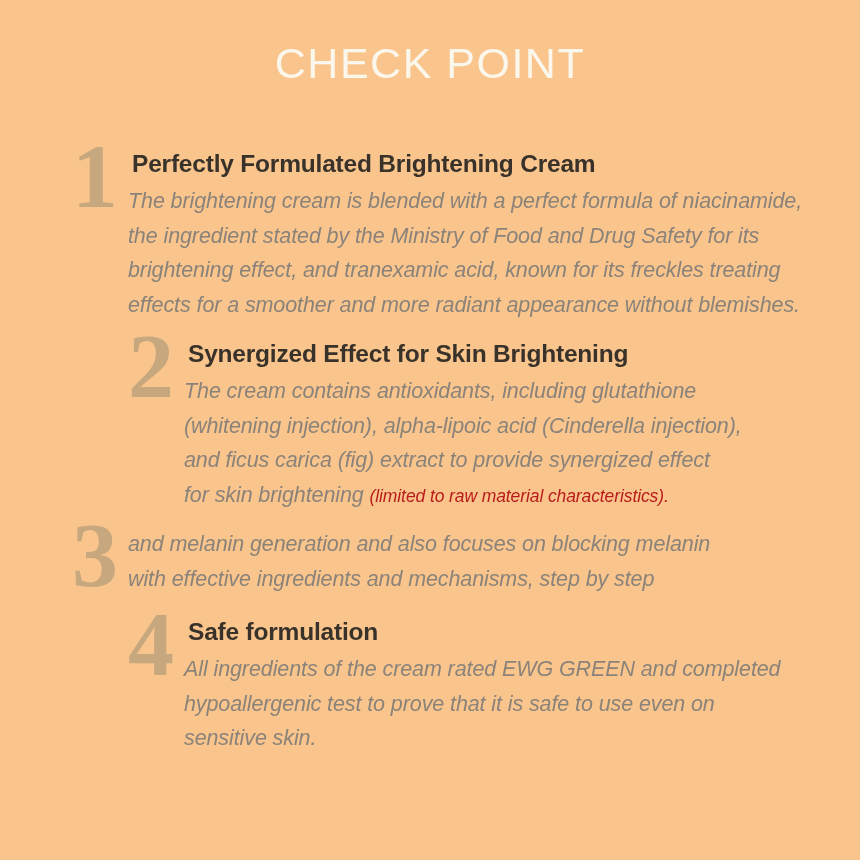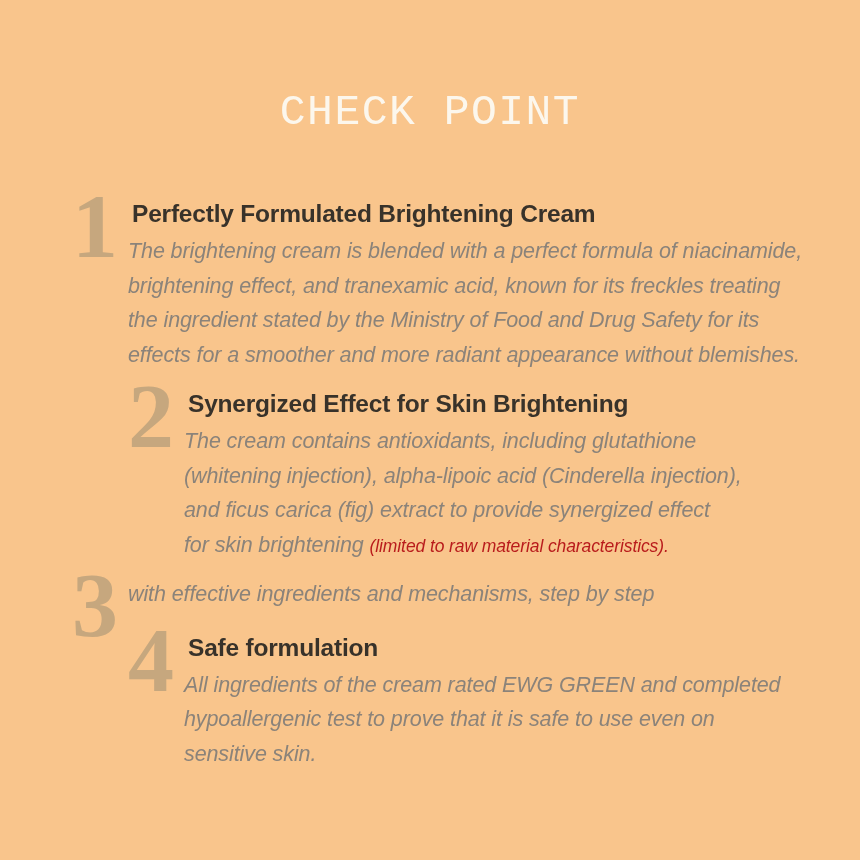--- a/index.html
+++ b/index.html
@@ -9,23 +9,23 @@
     background: #f9c58c;
     overflow: hidden;
   }
   .canvas {
     position: relative;
     width: 860px; height: 860px;
     background: #f9c58c;
   }
   .title {
     margin: 0;
-    padding-top: 88px;
+    padding-top: 38px;
     text-align: center;
-    font-family: Liberation Mono, monospace;
+    font-family: Liberation Sans, sans-serif;
     font-weight: 400;
     font-size: 43px;
     line-height: 50px;
     letter-spacing: 1.5px;
     color: #fcf7ed;
   }
   .points { margin-top: 60px; }
   .point {
     position: relative;
     width: 690px;
@@ -74,22 +74,22 @@
   <h1 class="title">CHECK POINT</h1>
 
   <div class="points">
 
     <section class="point indent-a">
       <span class="num">1</span>
       <div class="content">
         <h2 class="heading">Perfectly Formulated Brightening Cream</h2>
         <div class="body">
           <div class="body-line">The brightening cream is blended with a perfect formula of niacinamide,</div>
+          <div class="body-line">the ingredient stated by the Ministry of Food and Drug Safety for its</div>
           <div class="body-line">brightening effect, and tranexamic acid, known for its freckles treating</div>
-          <div class="body-line">the ingredient stated by the Ministry of Food and Drug Safety for its</div>
           <div class="body-line">effects for a smoother and more radiant appearance without blemishes.</div>
         </div>
       </div>
     </section>
 
     <section class="point indent-b gap-1">
       <span class="num">2</span>
       <div class="content">
         <h2 class="heading">Synergized Effect for Skin Brightening</h2>
         <div class="body">
@@ -98,20 +98,21 @@
           <div class="body-line">and ficus carica (fig) extract to provide synergized effect</div>
           <div class="body-line"><span>for skin brightening </span><span class="note">(limited to raw material characteristics).</span></div>
         </div>
       </div>
     </section>
 
     <section class="point indent-a gap-2">
       <span class="num">3</span>
       <div class="content">
         <div class="body">
+          <div class="body-line">and melanin generation and also focuses on blocking melanin</div>
           <div class="body-line">with effective ingredients and mechanisms, step by step</div>
         </div>
       </div>
     </section>
 
     <section class="point indent-b gap-3">
       <span class="num">4</span>
       <div class="content">
         <h2 class="heading">Safe formulation</h2>
         <div class="body">

